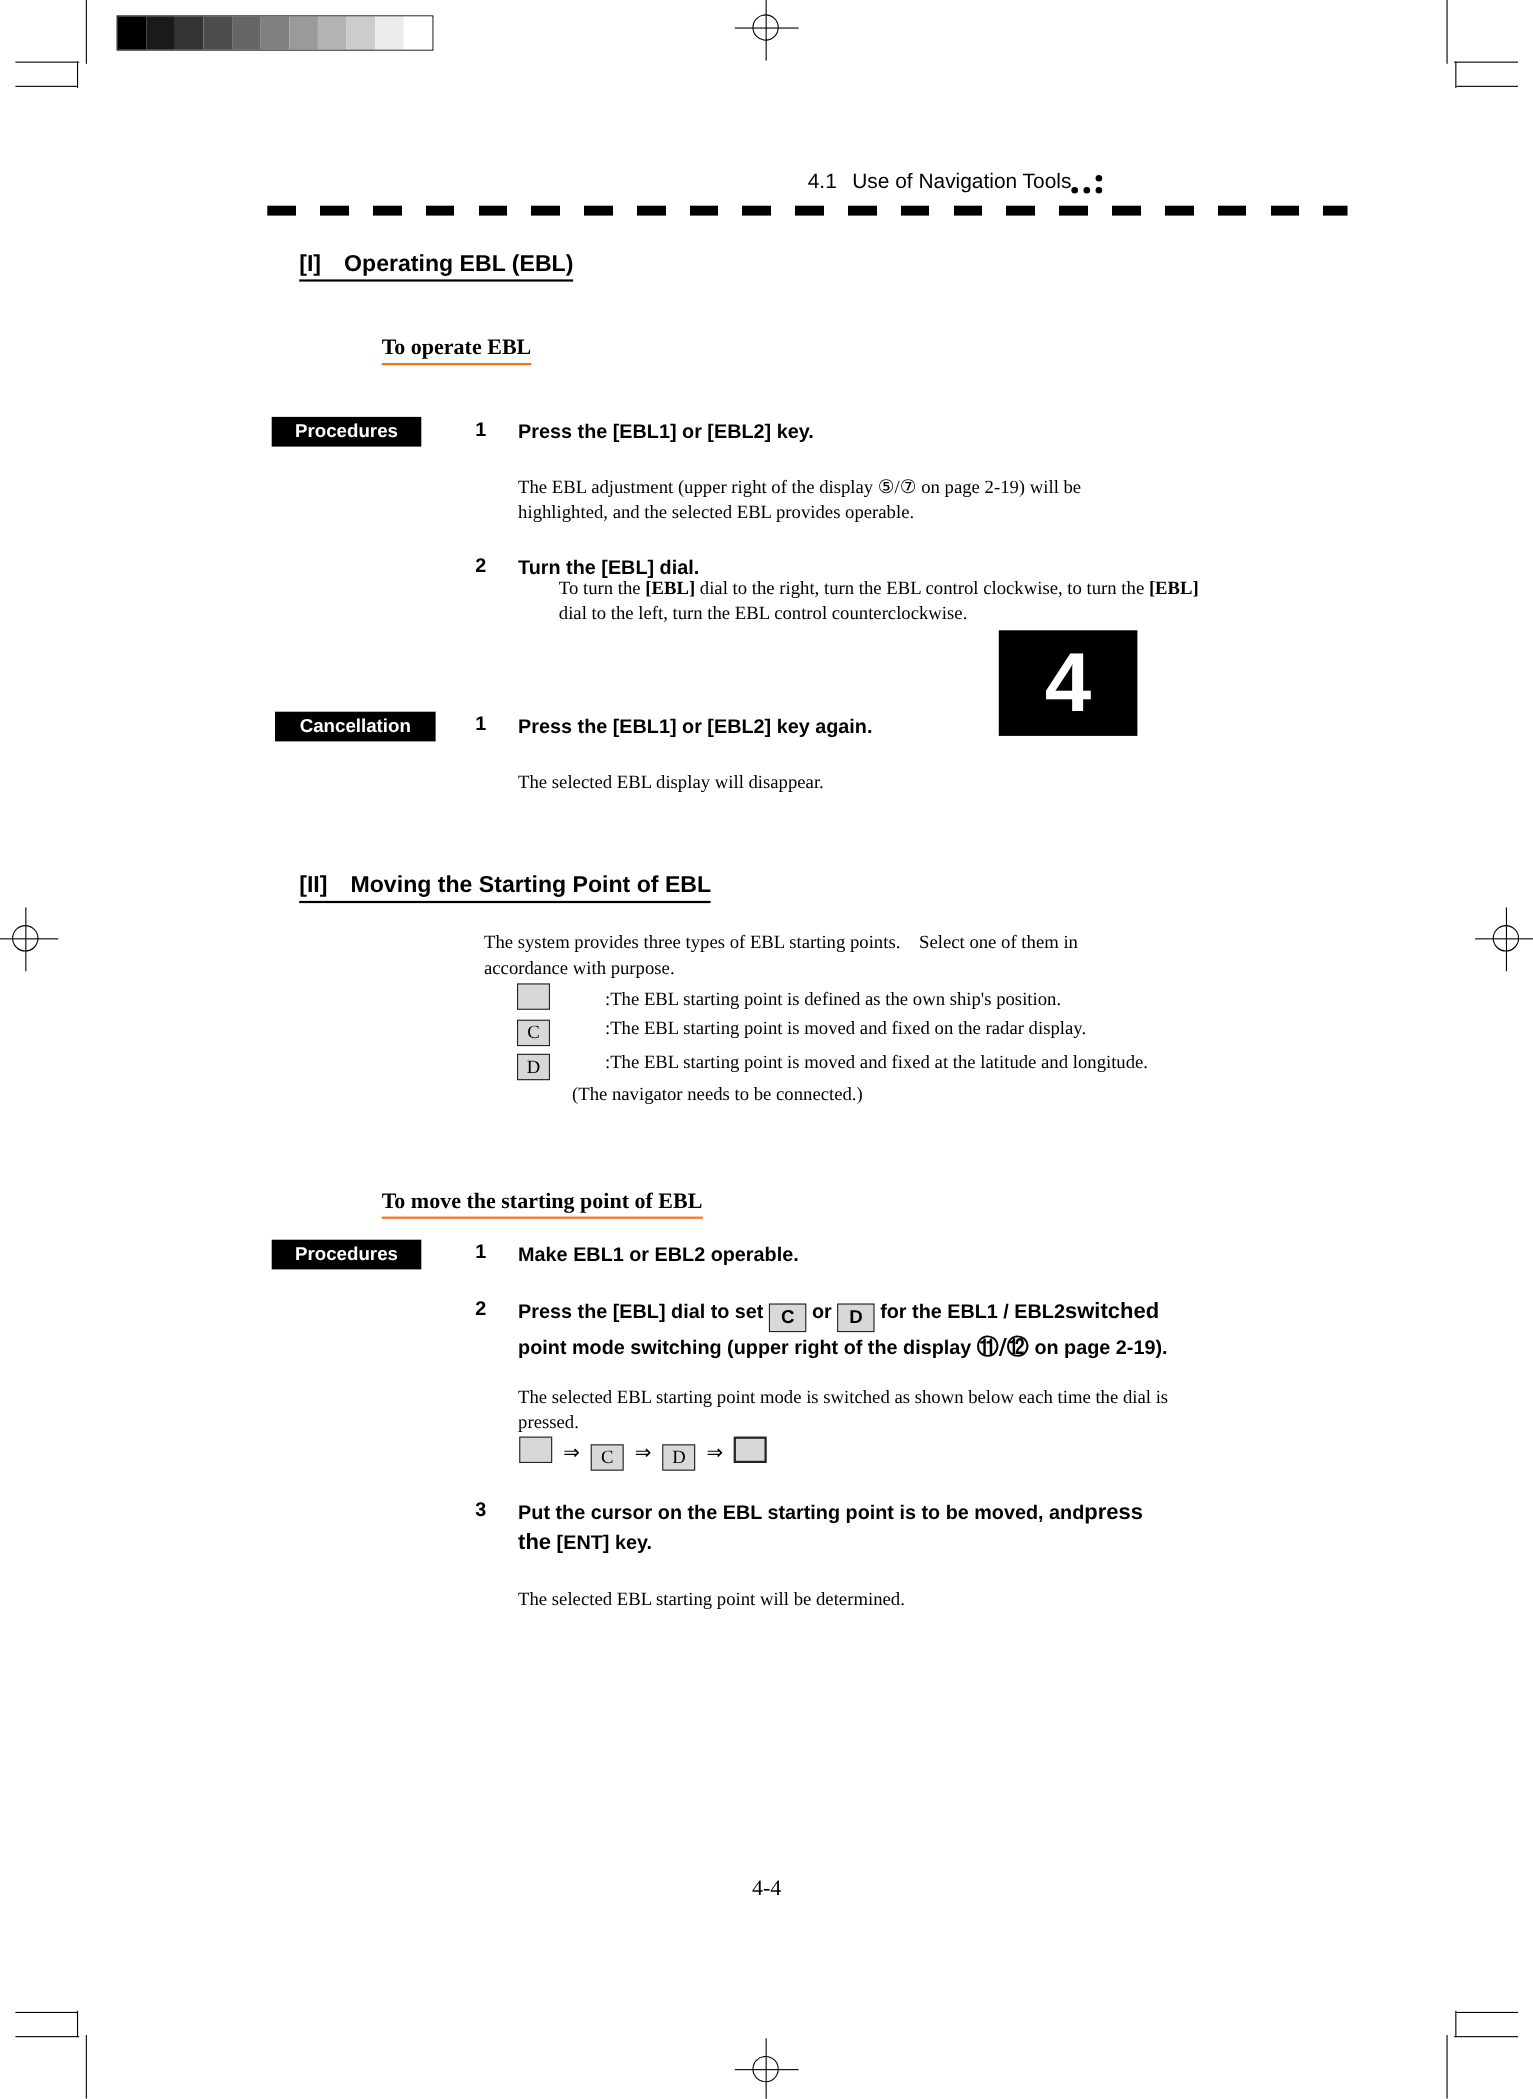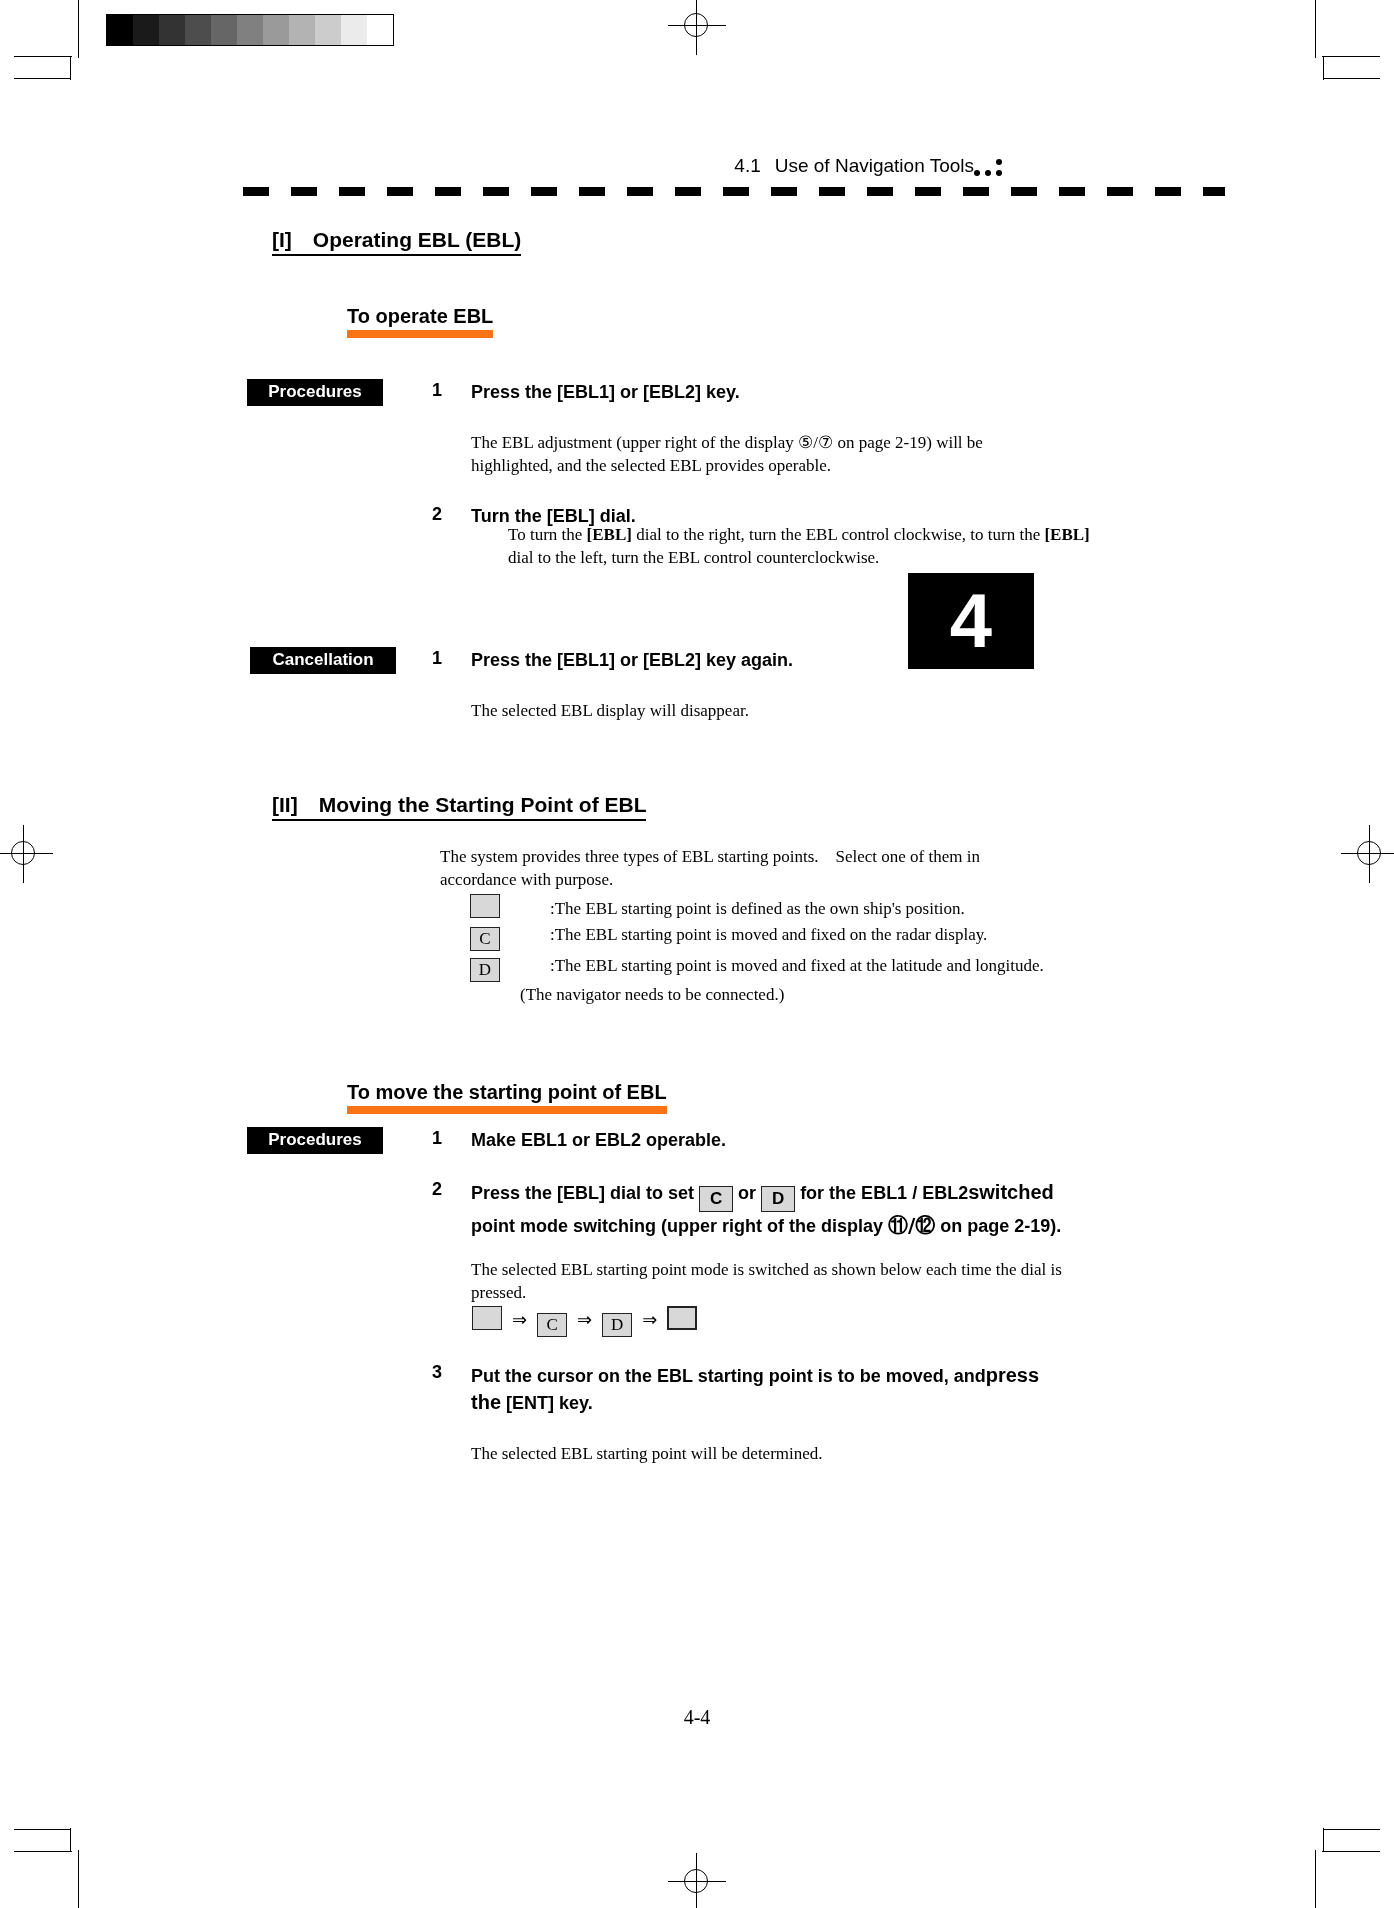--- a/index.html
+++ b/index.html
@@ -101,25 +101,25 @@
     position: absolute;
     font-family: "Liberation Sans", sans-serif;
     font-weight: 700;
     font-size: 21px;
     white-space: nowrap;
     border-bottom: 2px solid #000;
     padding-bottom: 2px;
   }
   .sub-head {
     position: absolute;
-    font-family: Liberation Sans, sans-serif;
+    font-family: Liberation Serif, serif;
     font-weight: 700;
     font-size: 20px;
     white-space: nowrap;
-    border-bottom: 8px solid #f97316;
+    border-bottom: 2px solid #f97316;
     padding-bottom: 2px;
   }
 
   .tag {
     position: absolute;
     background: #000;
     color: #fff;
     font-family: "Liberation Sans", sans-serif;
     font-weight: 700;
     font-size: 17px;

